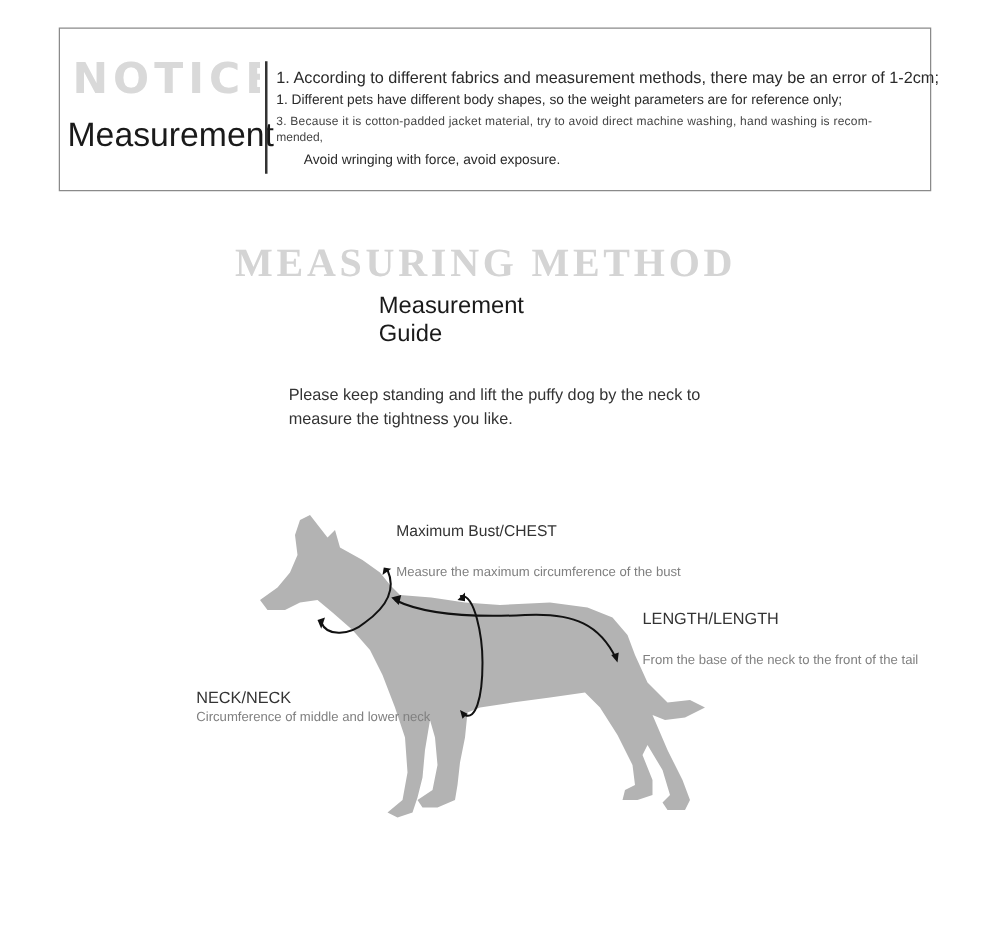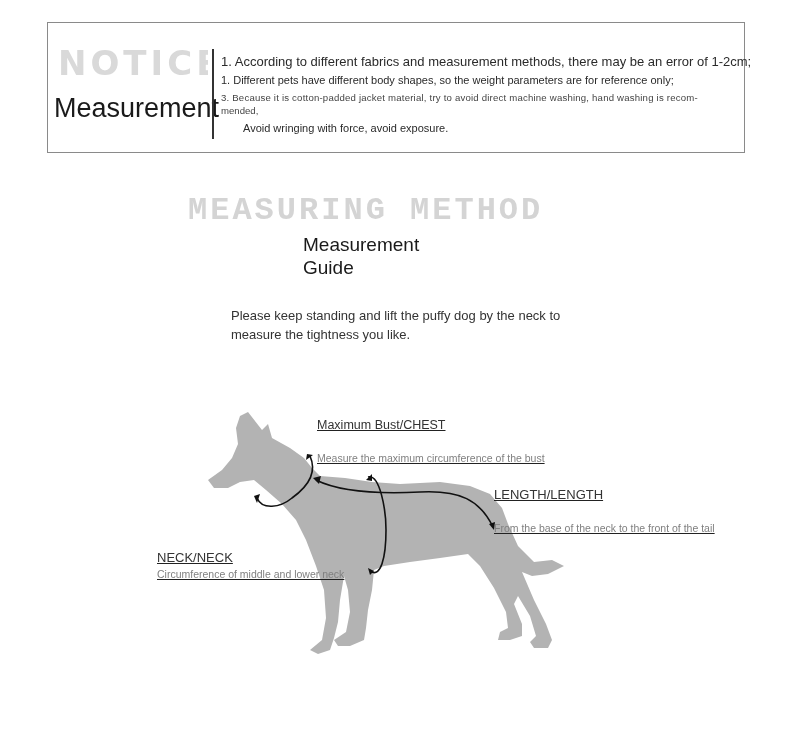--- a/index.html
+++ b/index.html
@@ -66,21 +66,21 @@
   .notice-item.i1 { font-size: 13px; position: absolute; top: 5px; left: 0; }
   .notice-item.i2 { font-size: 11px; position: absolute; top: 25px; left: 0; }
   .notice-item.i3 { font-size: 9.6px; position: absolute; top: 43px; left: 0; letter-spacing: 0.2px; color: #444; }
   .notice-item.i3b { font-size: 9.6px; position: absolute; top: 56px; left: 0; color: #444; }
   .notice-item.i4 { font-size: 11px; position: absolute; top: 73px; left: 22px; }
 
   .method-watermark {
     position: absolute;
     left: 188px;
     top: 192px;
-    font-family: Liberation Mono, monospace;
+    font-family: Liberation Serif, serif;
     font-weight: bold;
     font-size: 32px;
     letter-spacing: 3px;
     color: #d4d4d4;
     white-space: nowrap;
   }
   .guide-title {
     position: absolute;
     left: 303px;
     top: 233px;
@@ -91,27 +91,27 @@
   .guide-title span { display: block; }
   .instruction {
     position: absolute;
     left: 231px;
     top: 306px;
     width: 340px;
     font-size: 13px;
     line-height: 19px;
     color: #333333;
   }
-  .label-block { position: absolute; white-space: nowrap; text-decoration: underline; }
+  .label-block { position: absolute; white-space: nowrap; }
   .label-title { font-size: 13px; color: #333333; }
   .label-desc { font-size: 10.5px; color: #808080; margin-top: 20px; }
 
   .chest-label { left: 317px; top: 418px; }
   .chest-label .label-title { font-size: 12.5px; }
-  .length-label { left: 494px; top: 487px; }
+  .length-label { left: 514px; top: 487px; }
   .neck-label { left: 157px; top: 514px; margin-top: 36px; }
   .neck-label .label-desc { margin-top: 3px; }
 
   .dog-svg {
     position: absolute;
     left: 0;
     top: 0;
     width: 790px;
     height: 742px;
     pointer-events: none;

